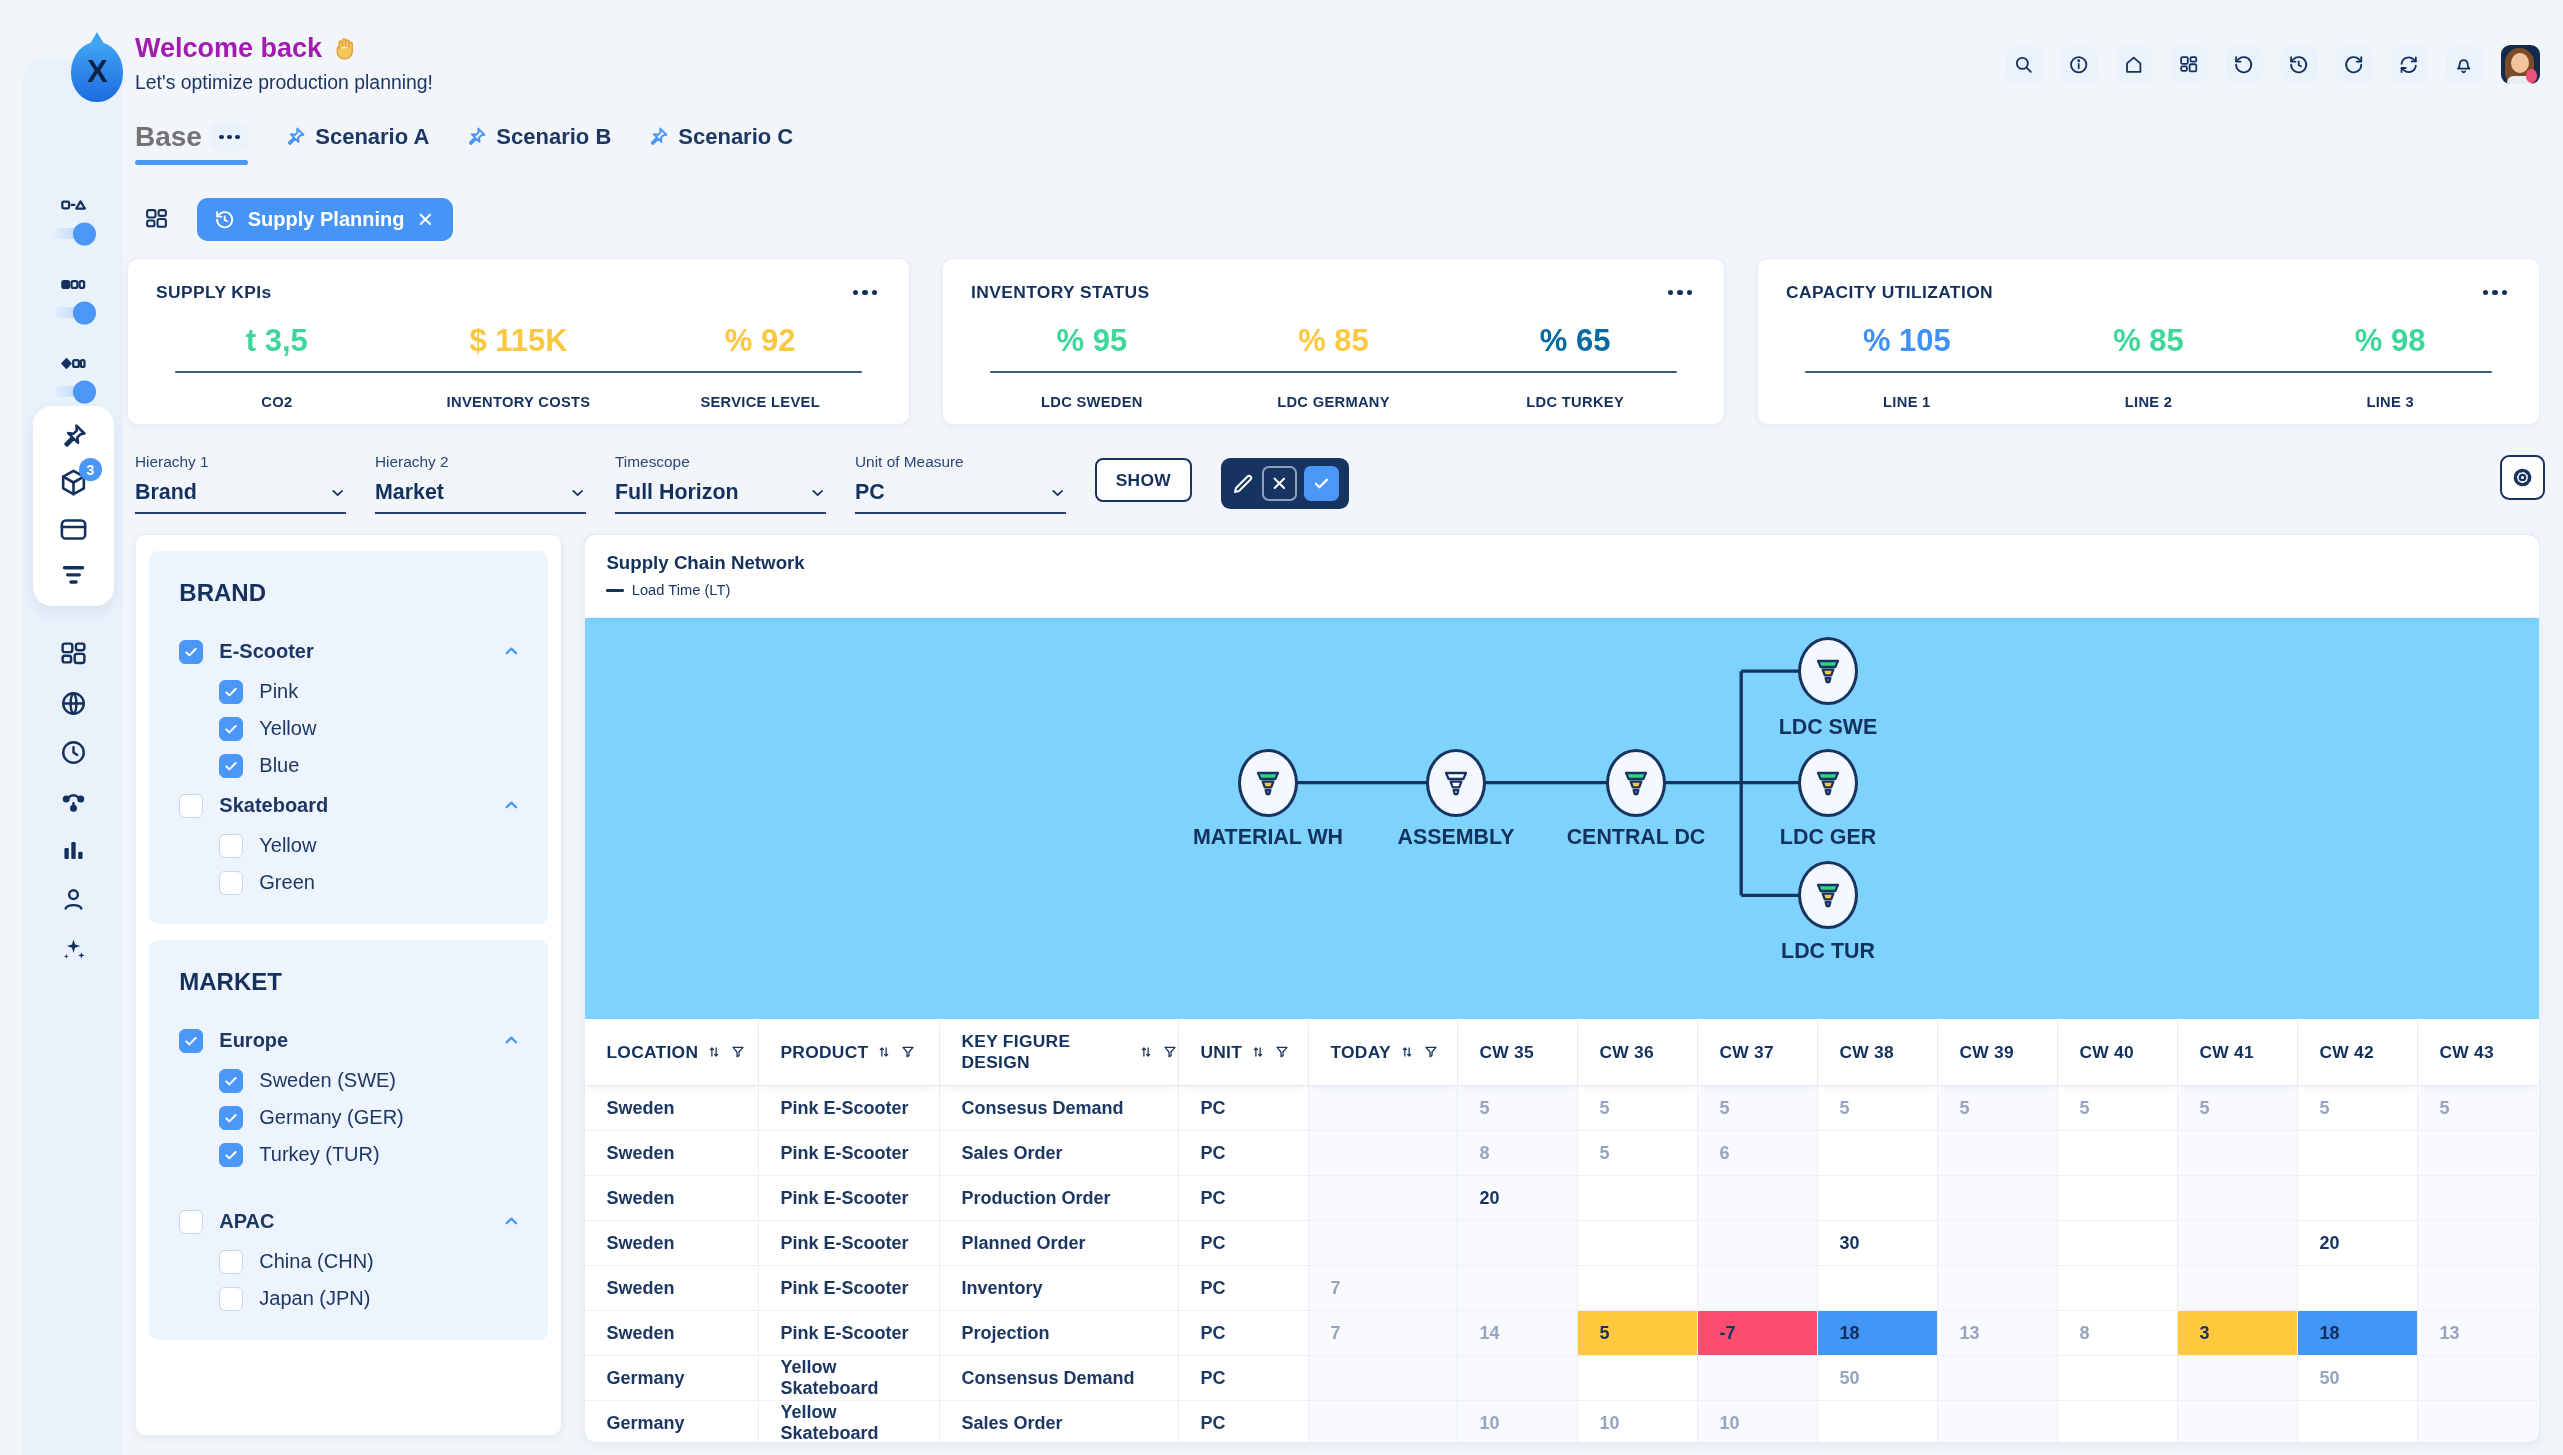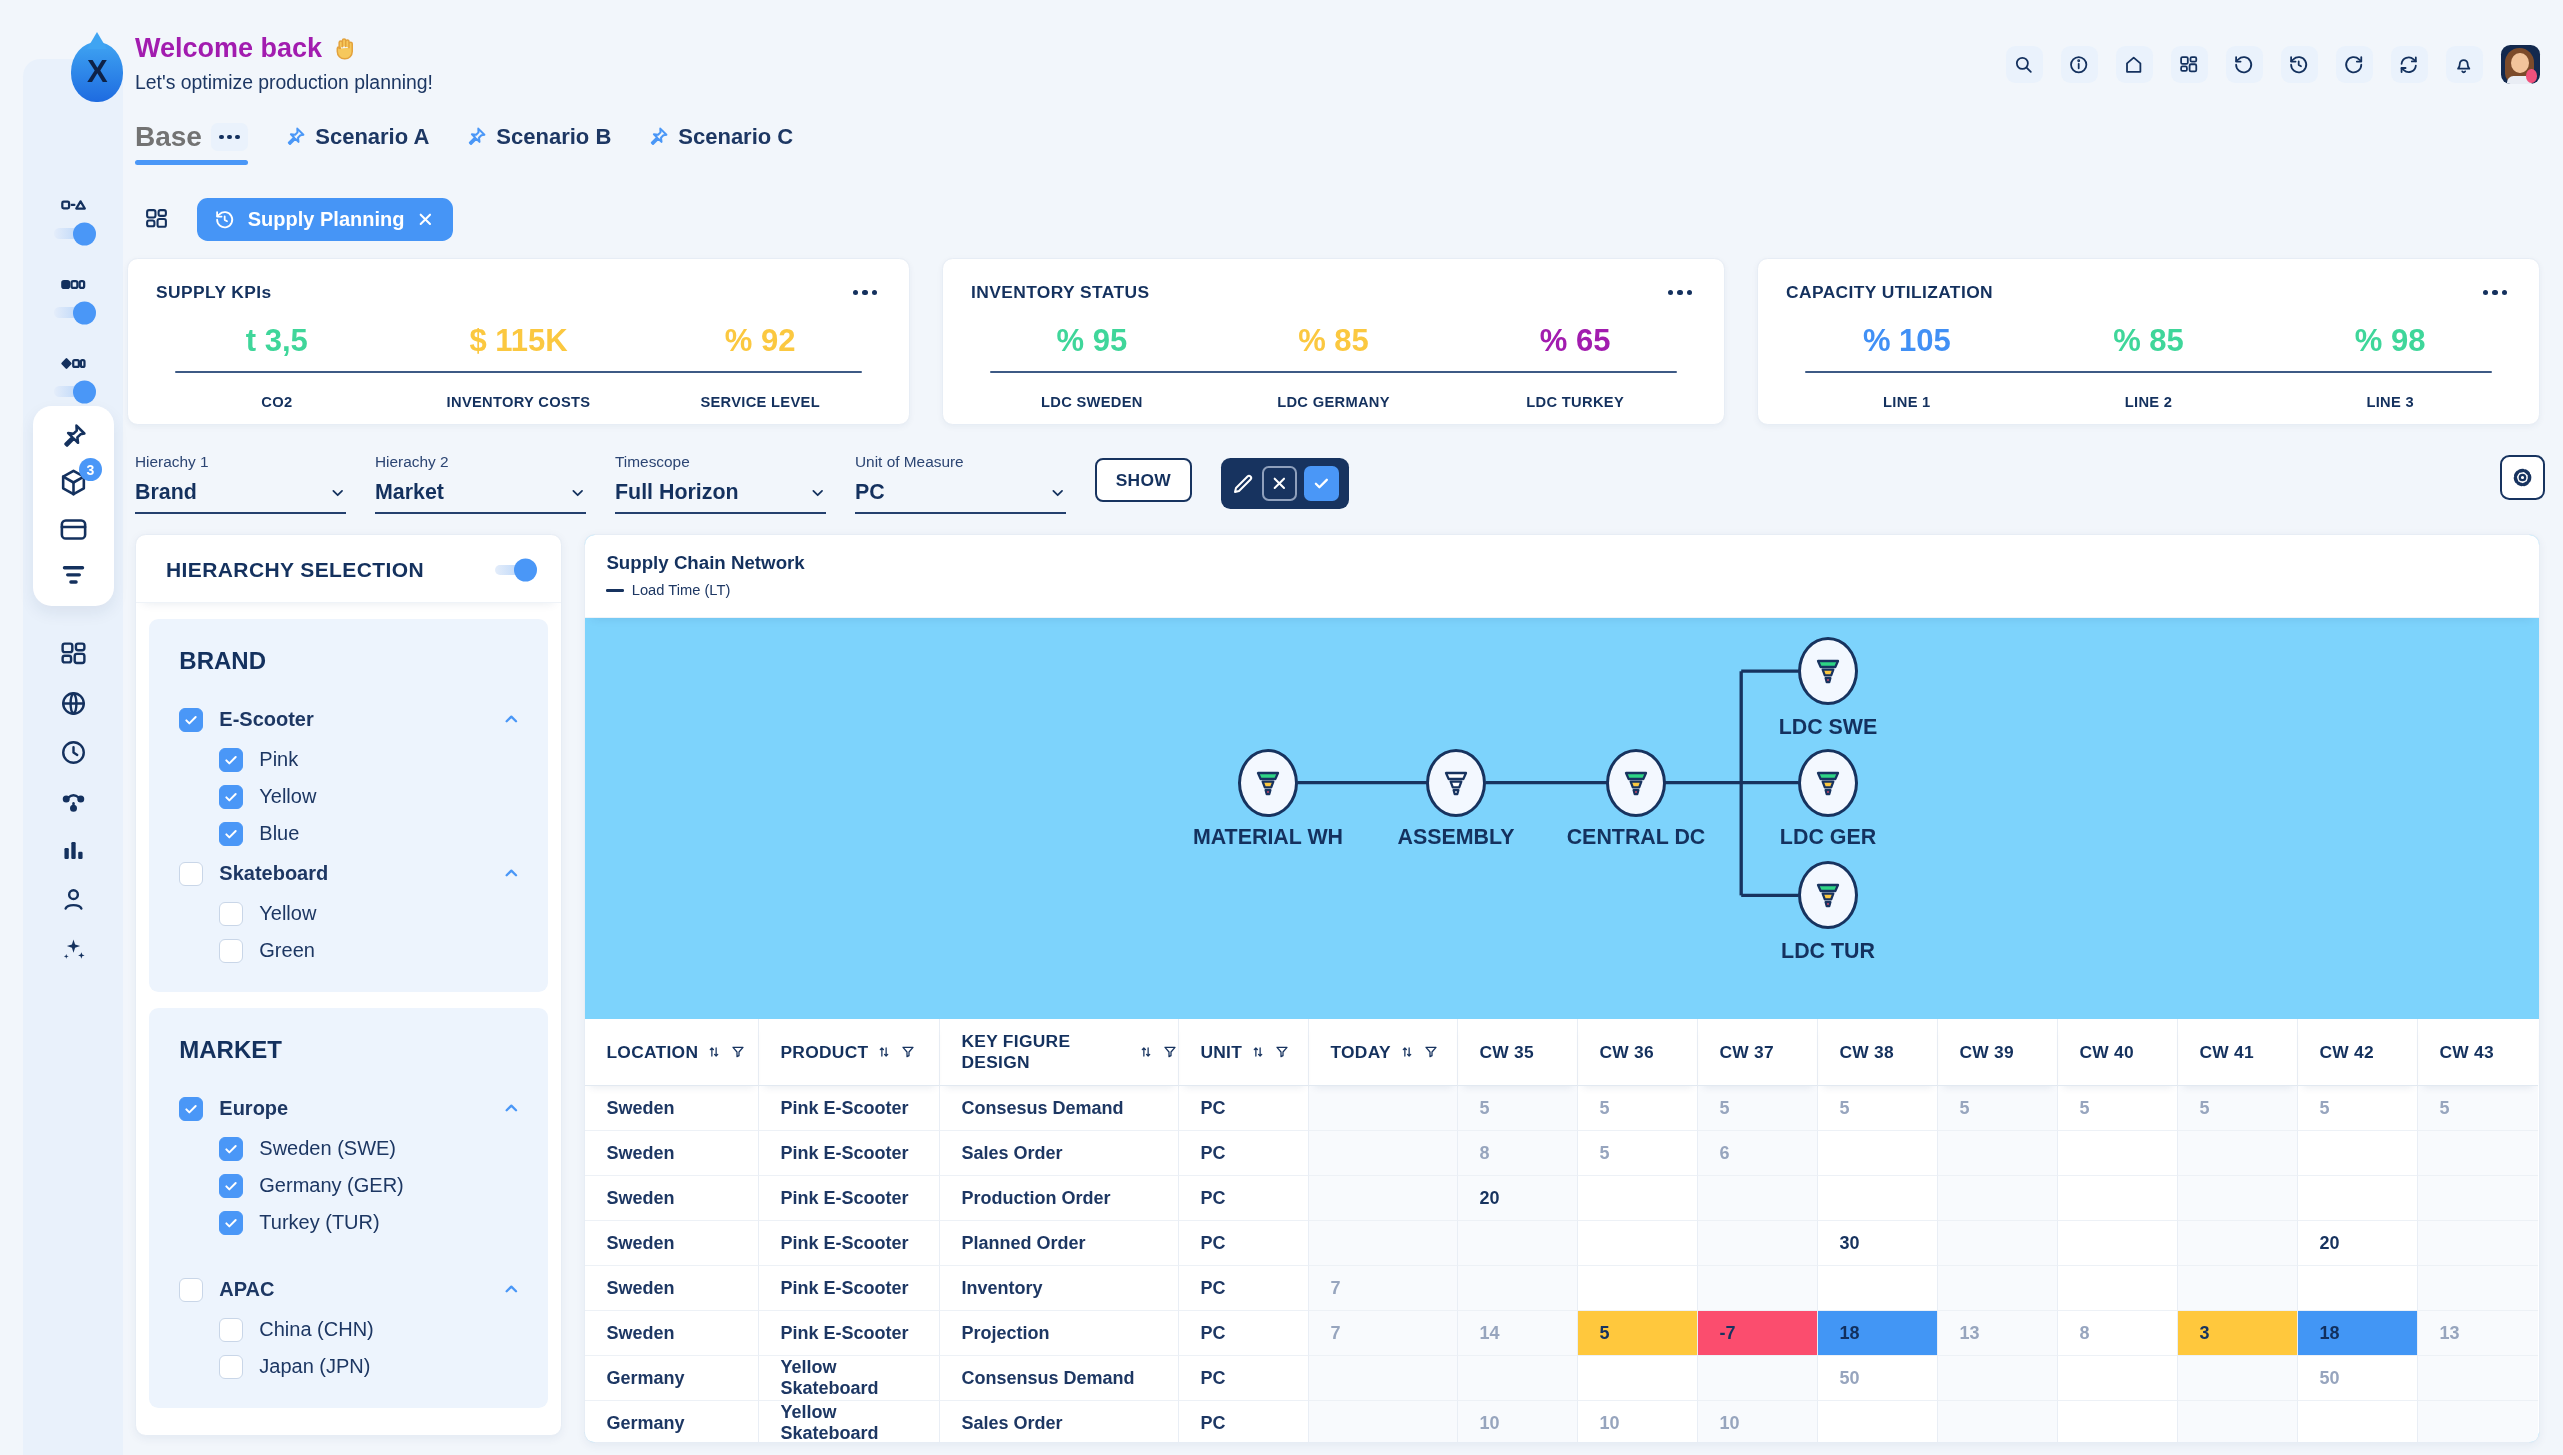--- a/index.html
+++ b/index.html
@@ -482,21 +482,21 @@
         <div class="kbody">
           <div class="kcol">
             <div class="kval" style="color: rgb(63, 214, 154);">% 95</div>
             <div class="klbl">LDC SWEDEN</div>
           </div>
           <div class="kcol">
             <div class="kval" style="color: rgb(251, 200, 64);">% 85</div>
             <div class="klbl">LDC GERMANY</div>
           </div>
           <div class="kcol">
-            <div class="kval" style="color: #a21caf;">% 65</div>
+            <div class="kval" style="color: #0369a1;">% 65</div>
             <div class="klbl">LDC TURKEY</div>
           </div>
         </div>
         <div class="kdiv"></div>
       </div>
       <div class="kcard">
         <div class="khead">
           <span class="ktitle">CAPACITY UTILIZATION</span>
           <span class="dots3">
             <i></i>
@@ -589,24 +589,20 @@
   <div class="gearbtn">
       <span class="gic">
         <svg viewBox="0 0 24 24" fill="none" stroke="currentColor" stroke-width="2" stroke-linecap="round" stroke-linejoin="round">
           <circle cx="12" cy="12" r="6.8" stroke-width="3.4" stroke-dasharray="3.4 2.4"></circle>
           <circle cx="12" cy="12" r="2.6" stroke-width="2.2"></circle>
         </svg>
       </span>
     </div>
 
   <section class="panel">
-    <div class="phead">
-      <span class="ptitle">HIERARCHY SELECTION</span>
-      <span class="tgl"></span>
-    </div>
     <div id="hierGroups">
         <div class="grpbox">
           <div class="gname">BRAND</div>
           <div class="hrow">
             <span class="cb on">
               <svg viewBox="0 0 24 24" fill="none" stroke="currentColor" stroke-width="3" stroke-linecap="round" stroke-linejoin="round">
                 <path d="M5 12.5l4.5 4.5L19 7.5"></path>
               </svg>
             </span>
             <span class="hlbl">E-Scooter</span>

